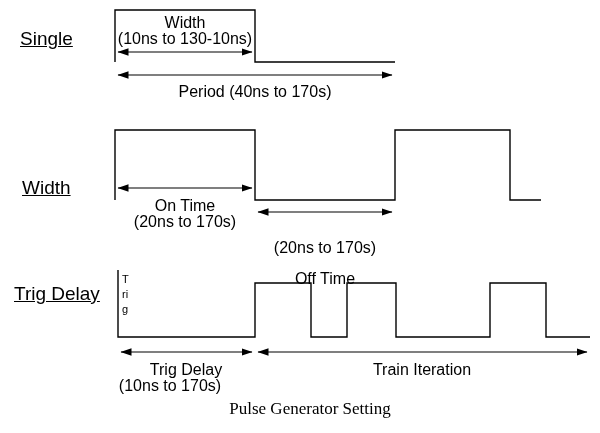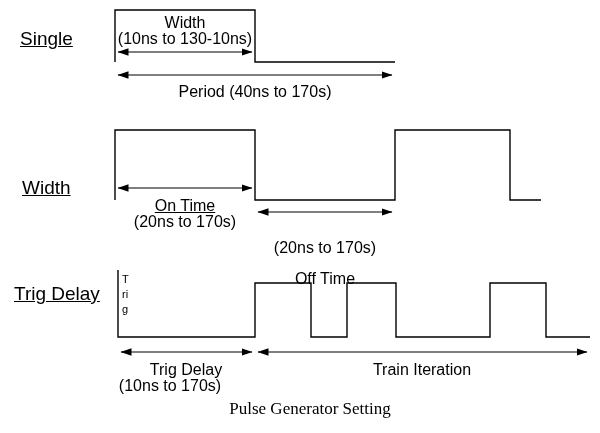--- a/index.html
+++ b/index.html
@@ -64,21 +64,21 @@
       <line x1="258" y1="352" x2="587" y2="352" marker-start="url(#ah)" marker-end="url(#ah)"></line>
     </g>
   </svg>
 
   <div class="txt row-label" style="left:20px;top:27px;">Single</div>
   <div class="txt" style="left:115px;top:13px;width:140px;">Width</div>
   <div class="txt" style="left:115px;top:29px;width:140px;">(10ns to 130-10ns)</div>
   <div class="txt" style="left:155px;top:82px;width:200px;">Period (40ns to 170s)</div>
 
   <div class="txt row-label" style="left:22px;top:176px;">Width</div>
-  <div class="txt" style="left:115px;top:196px;width:140px;text-decoration:underline;">On Time</div>
+  <div class="txt" style="left:115px;top:196px;width:140px;">On Time</div>
   <div class="txt" style="left:115px;top:212px;width:140px;">(20ns to 170s)</div>
   <div class="txt" style="left:255px;top:222px;width:140px;margin-top:47px;">Off Time</div>
   <div class="txt" style="left:255px;top:238px;width:140px;">(20ns to 170s)</div>
 
   <div class="txt row-label" style="left:14px;top:282px;">Trig Delay</div>
   <div class="vtext" style="left:122px;top:272px;">Trig</div>
   <div class="txt" style="left:116px;top:360px;width:140px;">Trig Delay</div>
   <div class="txt" style="left:100px;top:376px;width:140px;text-align:center;">(10ns to 170s)</div>
   <div class="txt" style="left:292px;top:360px;width:260px;">Train Iteration</div>
 

